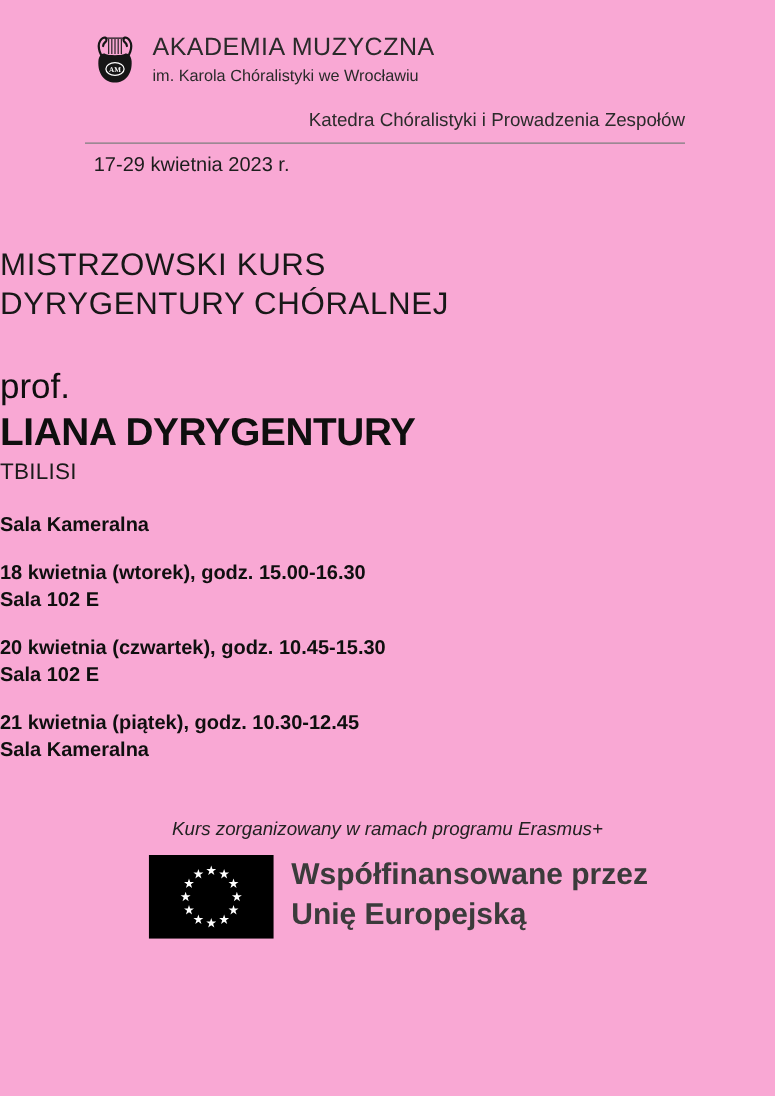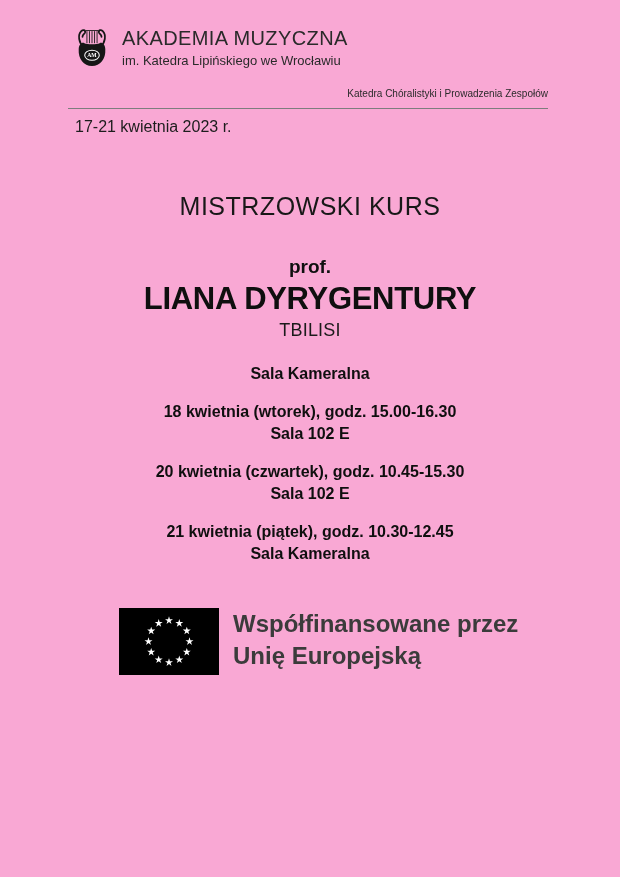--- a/index.html
+++ b/index.html
@@ -42,51 +42,50 @@
   }
   .brand-sub {
     font-size: 13px;
     color: #2a2a2a;
     margin-top: 3px;
     white-space: nowrap;
   }
   .dept {
     margin-top: 16px;
     text-align: right;
-    font-size: 10px;
+    font-size: 15px;
     color: #2b2b2b;
   }
   .divider {
     border: none;
     border-top: 1px solid #7d7d7d;
     margin: 9px 0 0 -5px;
   }
   .date-range {
     margin-top: 9px;
     padding-left: 2px;
     font-size: 16px;
     color: #1d1d1d;
   }
   
   .main {
-    text-align: center;
     margin-top: 25px;
   }
   .course-title {
     margin: 55px 0 0 0;
     font-size: 25px;
     line-height: 31px;
     font-weight: 400;
     letter-spacing: 0.5px;
     color: #181818;
   }
   .prof-prefix {
     margin-top: 34px;
-    font-size: 19px;
-    font-weight: 700;
+    font-size: 28px;
+    font-weight: 400;
     color: #0f0f0f;
   }
   .prof-name {
     margin-top: 3px;
     font-size: 31px;
     font-weight: 700;
     letter-spacing: -0.3px;
     color: #0f0f0f;
   }
   .prof-inst {
@@ -156,31 +155,32 @@
         <path d="M17,34 C9,26 7,14 13,8 C16,5 20,6 19,10 C18,13 15,13 15,17" stroke="#161616" stroke-width="2.8" fill="none" stroke-linecap="round"></path>
 
         <path d="M43,34 C51,26 53,14 47,8 C44,5 40,6 41,10 C42,13 45,13 45,17" stroke="#161616" stroke-width="2.8" fill="none" stroke-linecap="round"></path>
 
         <path d="M30,63 C17,63 8,52 9,36 C9.5,29 14,25 18,27 C22,29 38,29 42,27 C46,25 50.5,29 51,36 C52,52 43,63 30,63 Z" fill="#161616"></path>
         <ellipse cx="30" cy="46" rx="11.5" ry="8" fill="none" stroke="#ffffff" stroke-width="1.6"></ellipse>
         <text x="30" y="49.5" text-anchor="middle" font-size="9" font-weight="700" font-family="Liberation Serif, serif" fill="#ffffff">AM</text>
       </svg>
       <div class="brand-text">
         <div class="brand-name">AKADEMIA MUZYCZNA</div>
-        <div class="brand-sub">im. Katedra Lipińskiego we Wrocławiu</div>
+        <div class="brand-sub">im. Karola Chóralistyki we Wrocławiu</div>
       </div>
     </div>
     <div class="dept">Katedra Chóralistyki i Prowadzenia Zespołów</div>
     <hr class="divider">
-    <div class="date-range">17-21 kwietnia 2023 r.</div>
+    <div class="date-range">17-29 kwietnia 2023 r.</div>
   </div>
 
   <div class="main">
     <div class="course-title">
       <div>MISTRZOWSKI KURS</div>
+      <div>DYRYGENTURY CHÓRALNEJ</div>
     </div>
 
     <div class="prof-prefix">prof.</div>
     <div class="prof-name">LIANA DYRYGENTURY</div>
     <div class="prof-country">TBILISI</div>
 
     <div class="schedule">
       <div class="session">
         <div class="session-line">Sala Kameralna</div>
       </div>
@@ -193,20 +193,21 @@
         <div class="session-line">Sala 102 E</div>
       </div>
       <div class="session">
         <div class="session-line">21 kwietnia (piątek), godz. 10.30-12.45</div>
         <div class="session-line">Sala Kameralna</div>
       </div>
     </div>
   </div>
 
   <div class="footer">
+    <div class="program-note">Kurs zorganizowany w ramach programu Erasmus+</div>
     <div class="funding-row">
       <svg class="eu-flag-svg" viewBox="0 0 100 67" aria-hidden="true">
         <defs>
           <path id="eu-star" d="M0,-4 L0.9,-1.24 L3.8,-1.24 L1.46,0.47 L2.35,3.24 L0,1.53 L-2.35,3.24 L-1.46,0.47 L-3.8,-1.24 L-0.9,-1.24 Z"></path>
         </defs>
         <rect x="0" y="0" width="100" height="67" fill="#000000"></rect>
         <g fill="#ffffff">
           <use href="#eu-star" transform="translate(50,12.5) scale(1.05)"></use>
           <use href="#eu-star" transform="translate(60.3,15.3) scale(1.05)"></use>
           <use href="#eu-star" transform="translate(67.8,22.9) scale(1.05)"></use>

